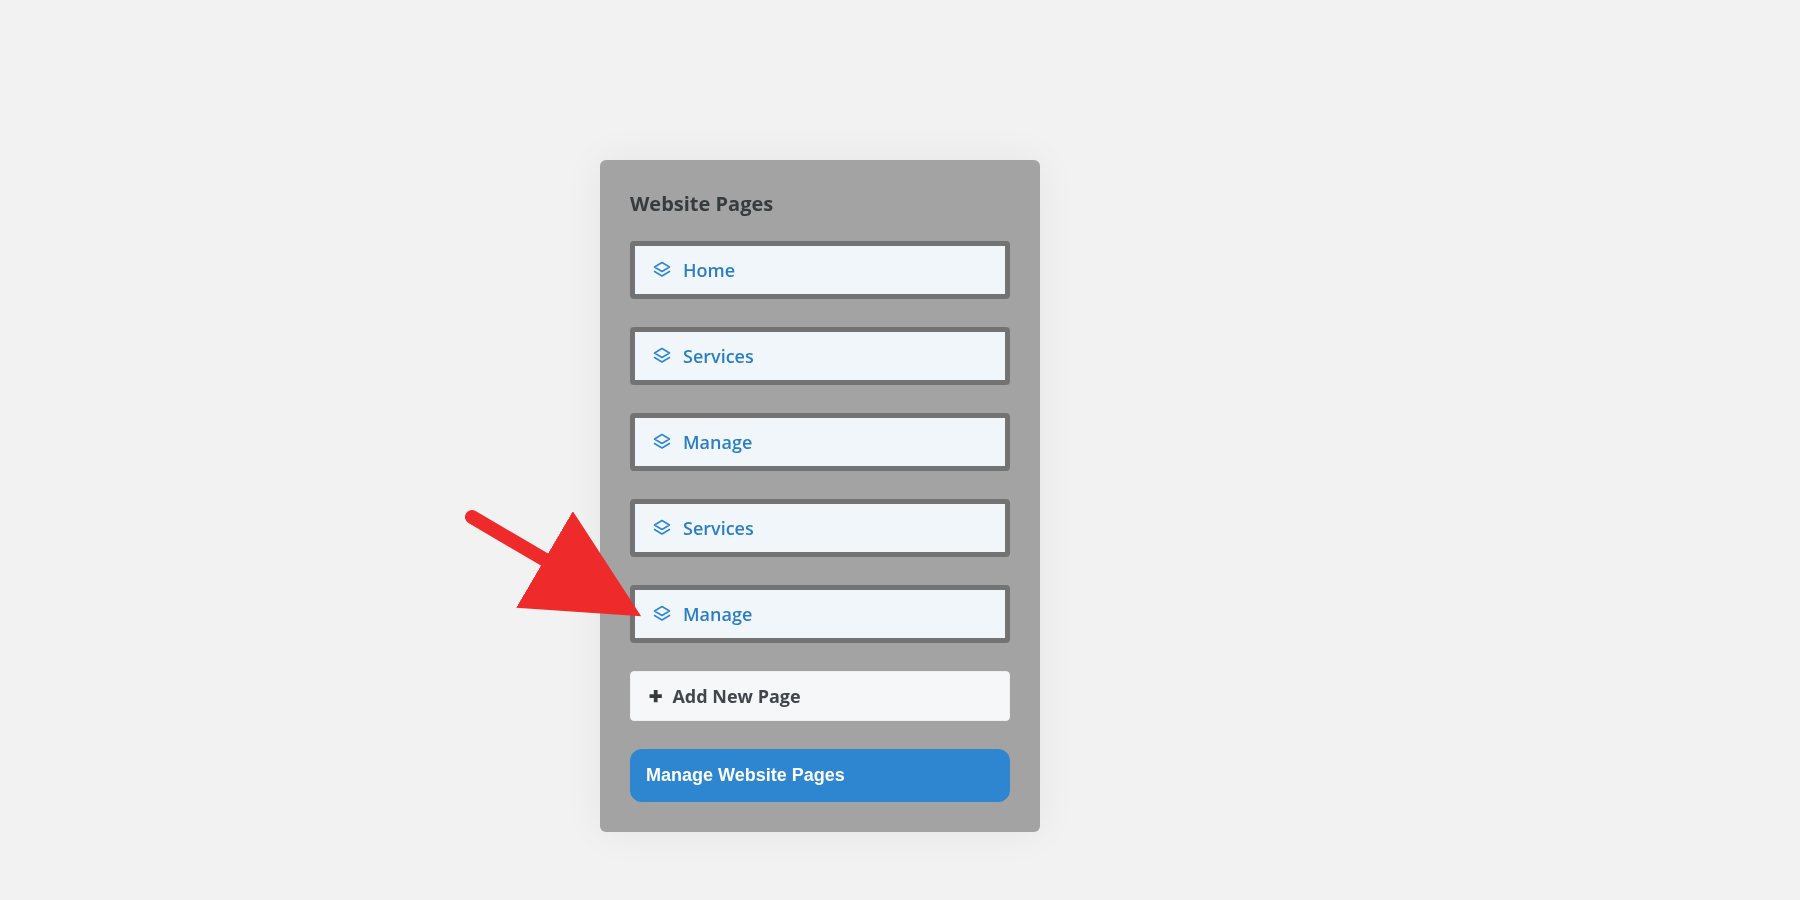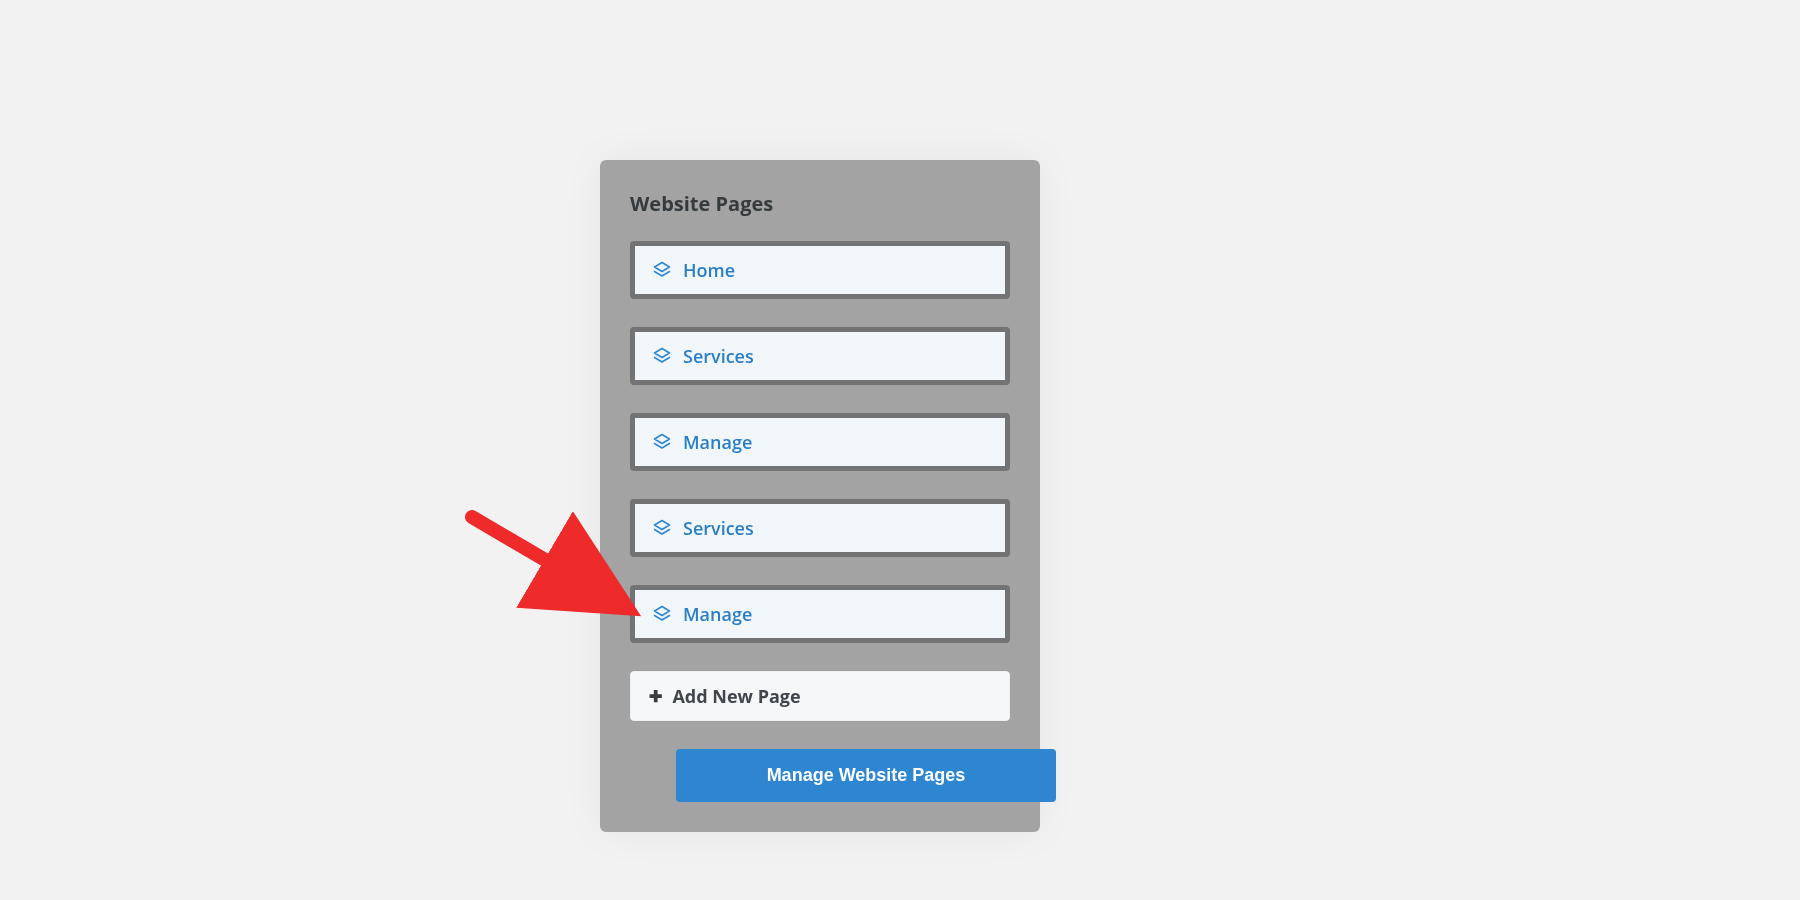--- a/index.html
+++ b/index.html
@@ -72,28 +72,27 @@
     }
     .add-new-label {
       font-size: 18px;
       font-weight: 700;
       color: #40464b;
     }
     .manage-button {
       width: 100%;
       background: #2e86d1;
       border: none;
-      border-radius: 4px;
+      border-radius: 12px;
       padding: 16px;
       color: #ffffff;
       font-size: 18px;
       font-weight: 700;
       cursor: pointer;
-      text-align: center;
-      margin-left: 46px;
+      text-align: left;
     }
     .annotation-arrow {
       position: absolute;
       left: 452px;
       top: 507px;
       pointer-events: none;
     }
   </style>
 </head>
 <body>

